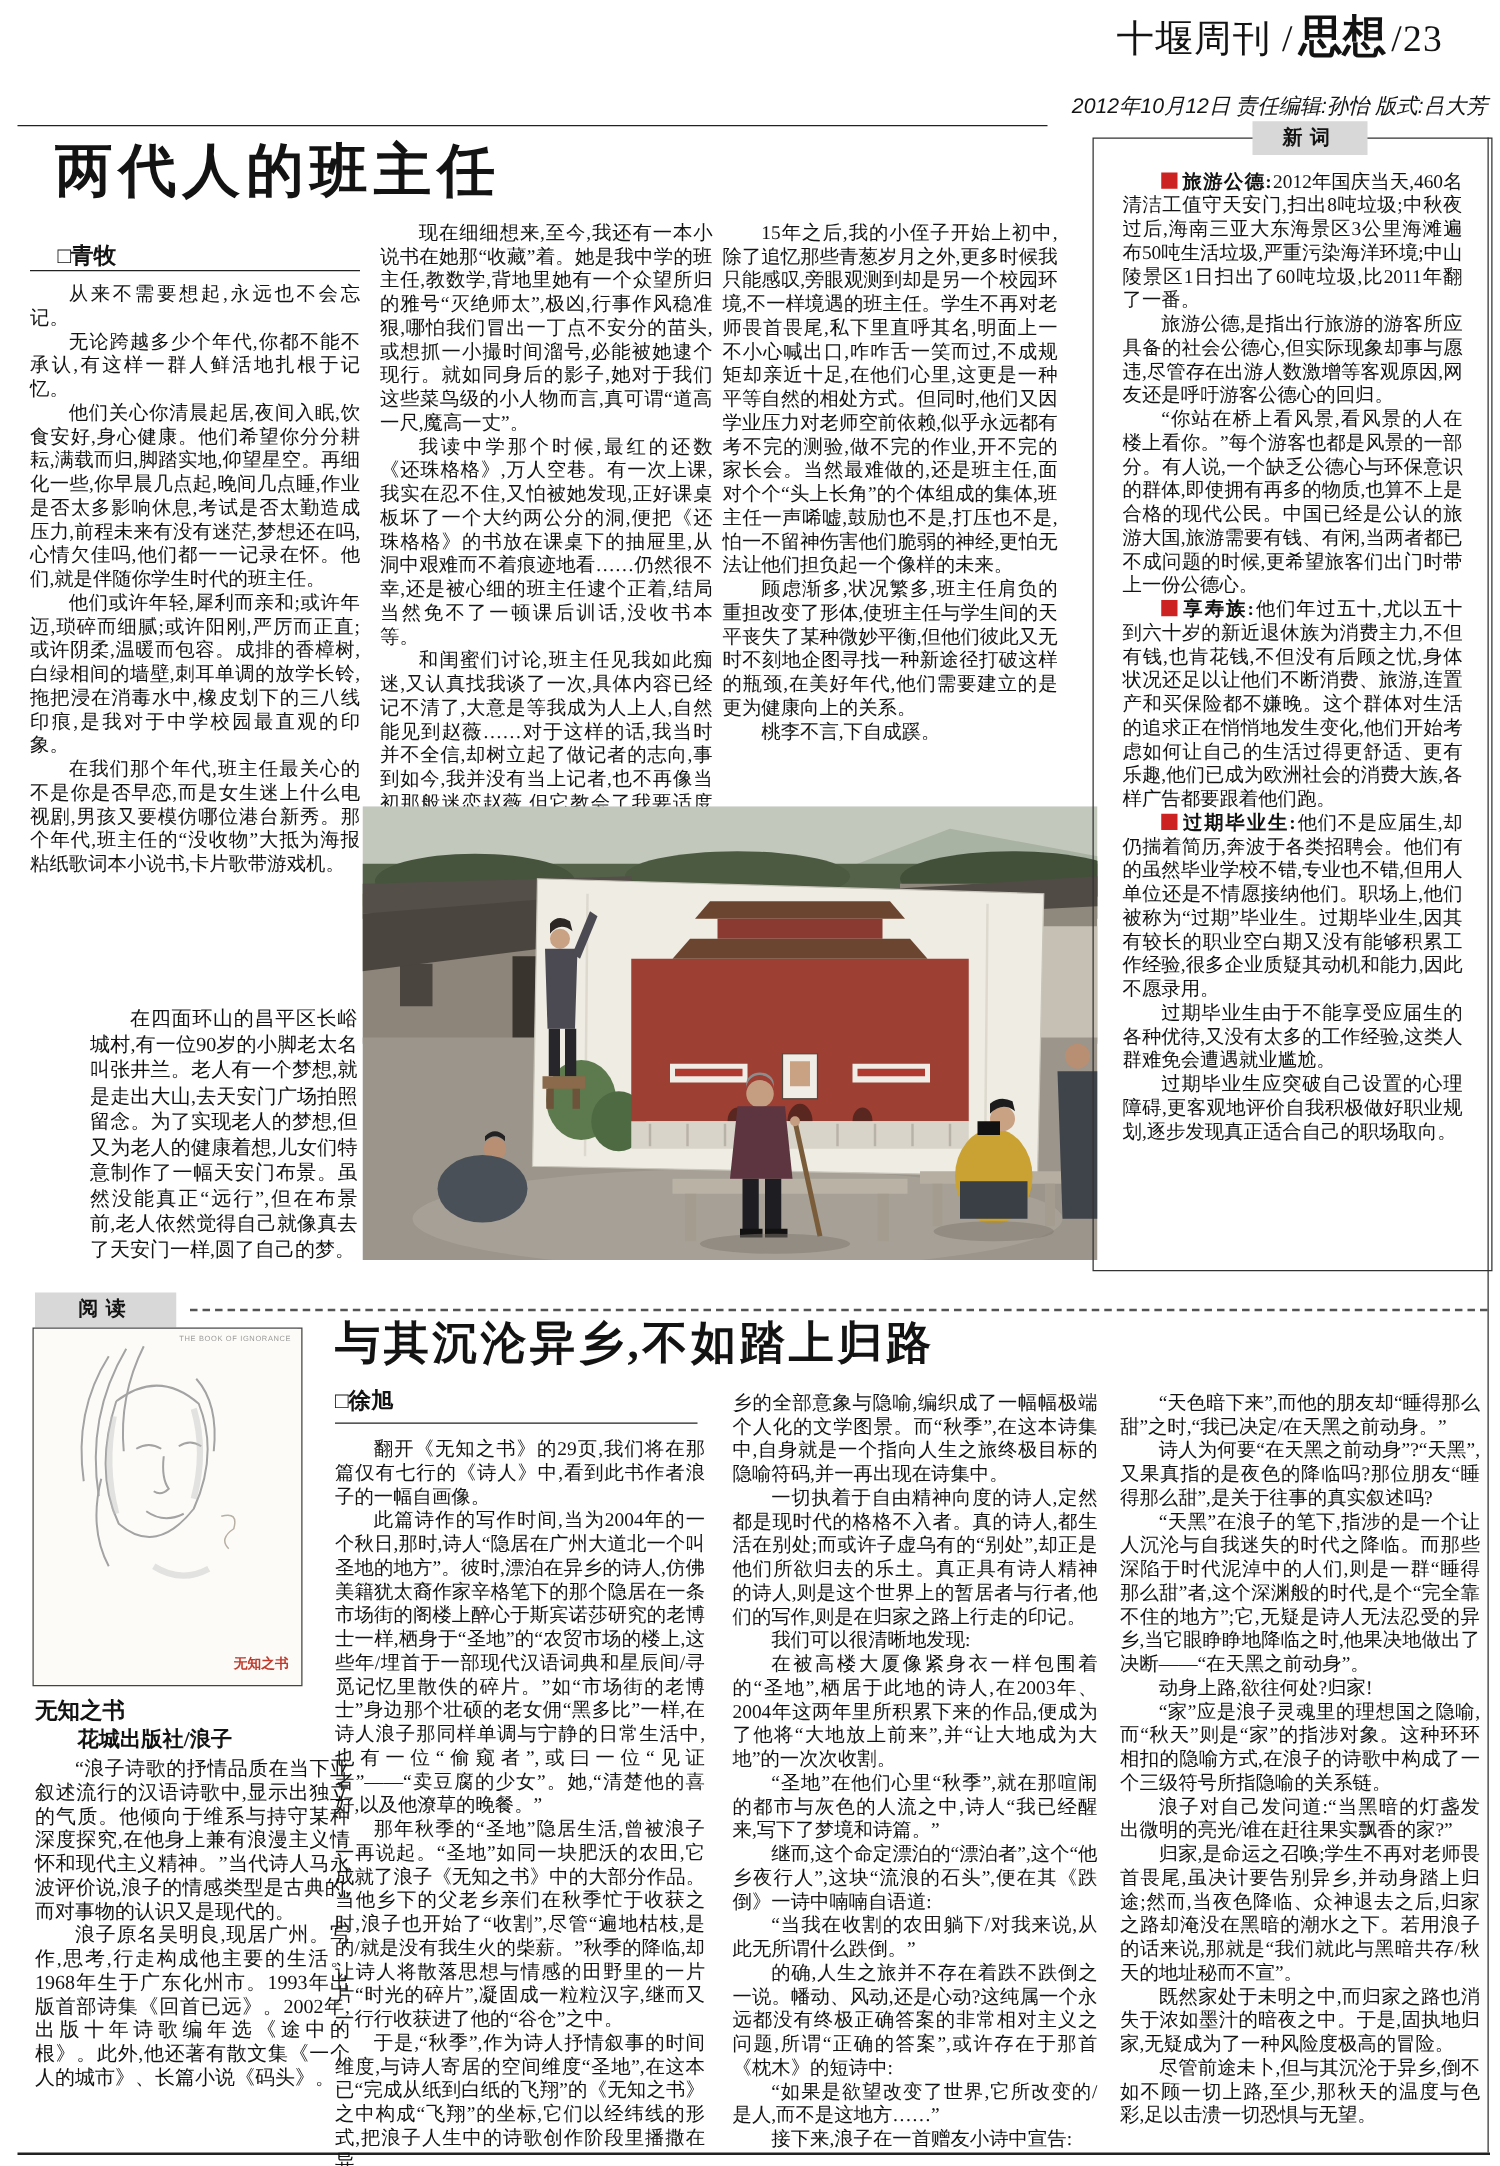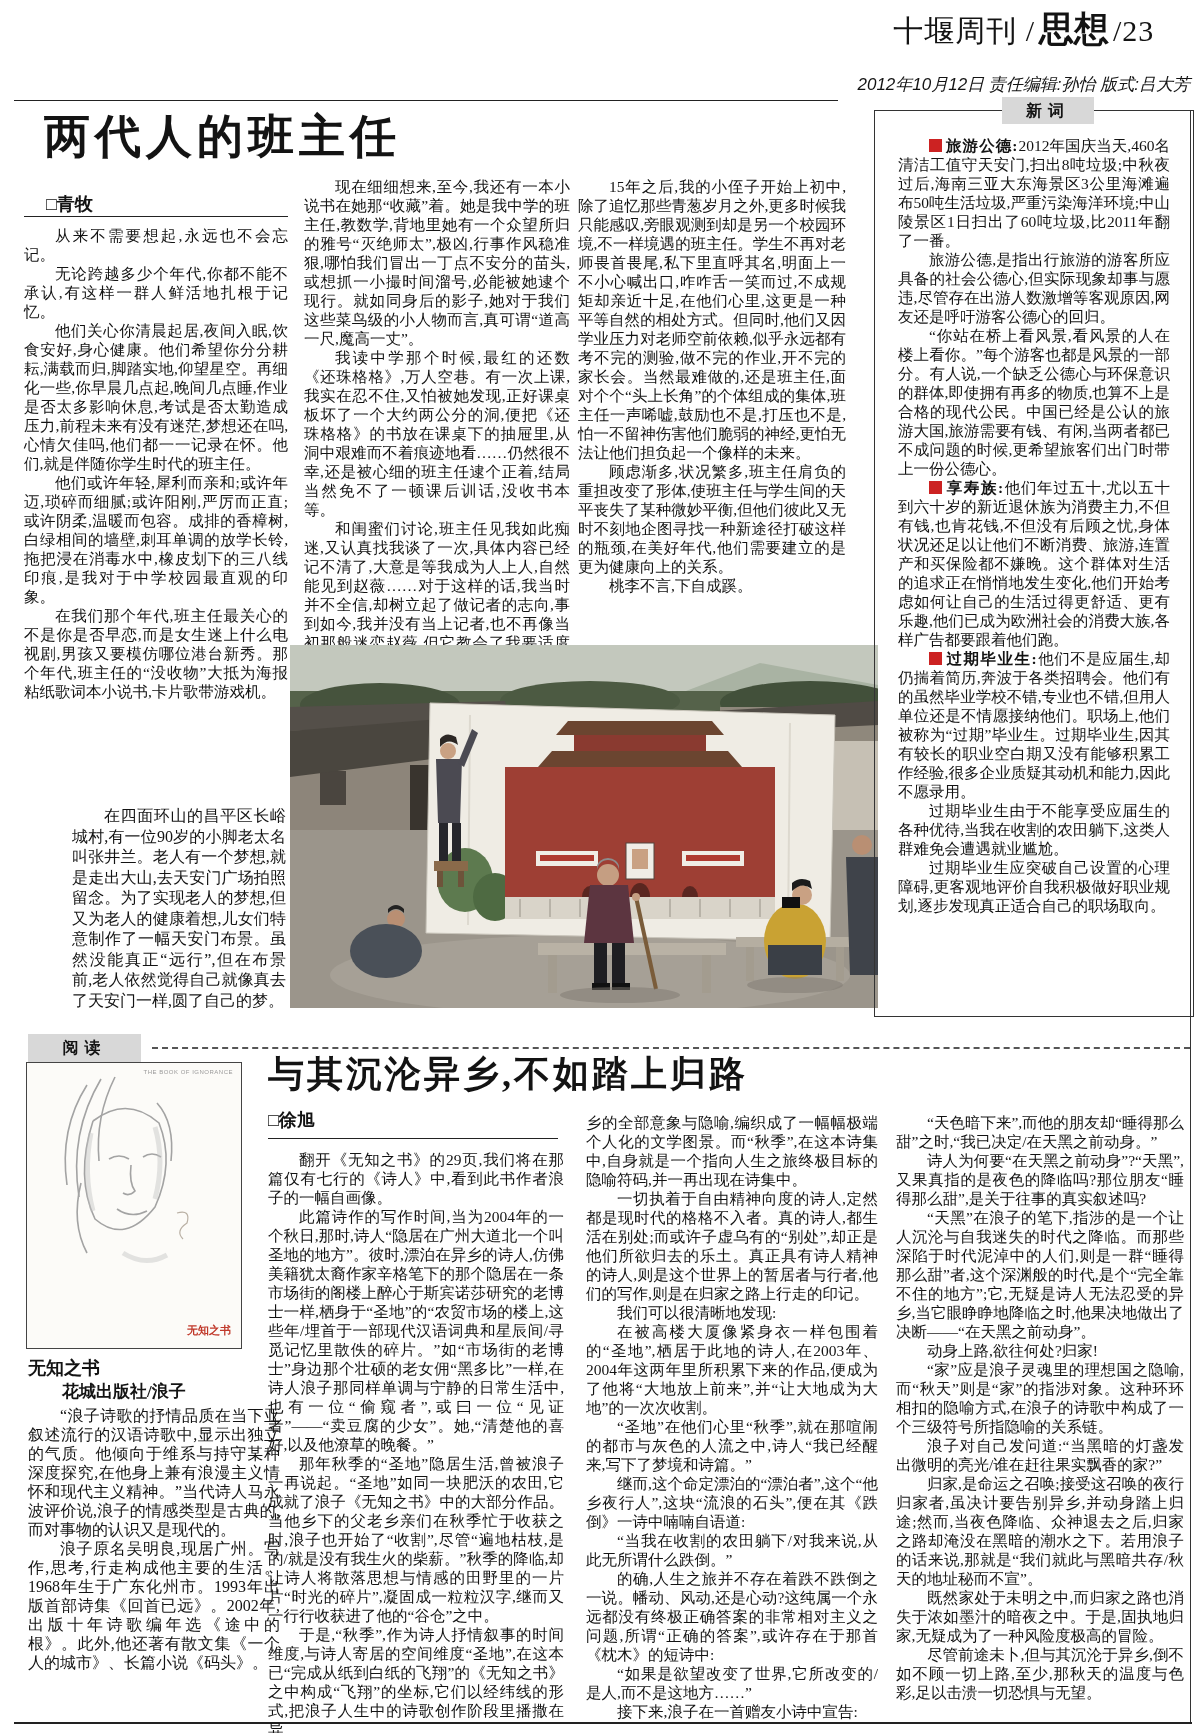--- a/index.html
+++ b/index.html
@@ -192,21 +192,21 @@
 </div>
 
 <div class="abs sbox"></div>
 <div class="abs tag" style="left:1002px;top:97px;width:92px;height:27px;">新词</div>
 <div class="abs sbcol">
     <p><span class="sq"></span><b>旅游公德:</b>2012年国庆当天,460名清洁工值守天安门,扫出8吨垃圾;中秋夜过后,海南三亚大东海景区3公里海滩遍布50吨生活垃圾,严重污染海洋环境;中山陵景区1日扫出了60吨垃圾,比2011年翻了一番。</p>
     <p>旅游公德,是指出行旅游的游客所应具备的社会公德心,但实际现象却事与愿违,尽管存在出游人数激增等客观原因,网友还是呼吁游客公德心的回归。</p>
     <p>“你站在桥上看风景,看风景的人在楼上看你。”每个游客也都是风景的一部分。有人说,一个缺乏公德心与环保意识的群体,即使拥有再多的物质,也算不上是合格的现代公民。中国已经是公认的旅游大国,旅游需要有钱、有闲,当两者都已不成问题的时候,更希望旅客们出门时带上一份公德心。</p>
     <p><span class="sq"></span><b>享寿族:</b>他们年过五十,尤以五十到六十岁的新近退休族为消费主力,不但有钱,也肯花钱,不但没有后顾之忧,身体状况还足以让他们不断消费、旅游,连置产和买保险都不嫌晚。这个群体对生活的追求正在悄悄地发生变化,他们开始考虑如何让自己的生活过得更舒适、更有乐趣,他们已成为欧洲社会的消费大族,各样广告都要跟着他们跑。</p>
     <p><span class="sq"></span><b>过期毕业生:</b>他们不是应届生,却仍揣着简历,奔波于各类招聘会。他们有的虽然毕业学校不错,专业也不错,但用人单位还是不情愿接纳他们。职场上,他们被称为“过期”毕业生。过期毕业生,因其有较长的职业空白期又没有能够积累工作经验,很多企业质疑其动机和能力,因此不愿录用。</p>
-    <p>过期毕业生由于不能享受应届生的各种优待,当我在收割的农田躺下,这类人群难免会遭遇就业尴尬。</p>
+    <p>过期毕业生由于不能享受应届生的各种优待,又没有太多的工作经验,这类人群难免会遭遇就业尴尬。</p>
     <p>过期毕业生应突破自己设置的心理障碍,更客观地评价自我积极做好职业规划,逐步发现真正适合自己的职场取向。</p>
   </div>
 
 <div class="abs tag" style="left:28px;top:1034px;width:113px;height:28px;">阅读</div>
 <div class="abs dashed" style="left:152px;top:1047px;width:1038px;"></div>
 <div class="abs vline" style="left:1190px;top:110px;height:1612px;"></div>
 <div class="abs rule" style="left:14px;top:1722px;width:1178px;border-top-width:2.5px;"></div>
 
 <h2 class="abs r-title" style="margin:0;">与其沉沦异乡,不如踏上归路</h2>
 <div class="abs byline" style="left:268px;top:1108px;">□徐旭</div>
@@ -263,16 +263,16 @@
     <p>“如果是欲望改变了世界,它所改变的/是人,而不是这地方……”</p>
     <p>接下来,浪子在一首赠友小诗中宣告:</p>
   </div>
 <div class="abs newscol" style="left:896px;top:1113px;width:288px;">
     <p>“天色暗下来”,而他的朋友却“睡得那么甜”之时,“我已决定/在天黑之前动身。”</p>
     <p>诗人为何要“在天黑之前动身”?“天黑”,又果真指的是夜色的降临吗?那位朋友“睡得那么甜”,是关于往事的真实叙述吗?</p>
     <p>“天黑”在浪子的笔下,指涉的是一个让人沉沦与自我迷失的时代之降临。而那些深陷于时代泥淖中的人们,则是一群“睡得那么甜”者,这个深渊般的时代,是个“完全靠不住的地方”;它,无疑是诗人无法忍受的异乡,当它眼睁睁地降临之时,他果决地做出了决断——“在天黑之前动身”。</p>
     <p>动身上路,欲往何处?归家!</p>
     <p>“家”应是浪子灵魂里的理想国之隐喻,而“秋天”则是“家”的指涉对象。这种环环相扣的隐喻方式,在浪子的诗歌中构成了一个三级符号所指隐喻的关系链。</p>
     <p>浪子对自己发问道:“当黑暗的灯盏发出微明的亮光/谁在赶往果实飘香的家?”</p>
-    <p>归家,是命运之召唤;接受这召唤的夜行归家者,虽决计要告别异乡,并动身踏上归途;然而,当夜色降临、众神退去之后,归家之路却淹没在黑暗的潮水之下。若用浪子的话来说,那就是“我们就此与黑暗共存/秋天的地址秘而不宣”。</p>
+    <p>归家,是命运之召唤;学生不再对老师畏首畏尾,虽决计要告别异乡,并动身踏上归途;然而,当夜色降临、众神退去之后,归家之路却淹没在黑暗的潮水之下。若用浪子的话来说,那就是“我们就此与黑暗共存/秋天的地址秘而不宣”。</p>
     <p>既然家处于未明之中,而归家之路也消失于浓如墨汁的暗夜之中。于是,固执地归家,无疑成为了一种风险度极高的冒险。</p>
     <p>尽管前途未卜,但与其沉沦于异乡,倒不如不顾一切上路,至少,那秋天的温度与色彩,足以击溃一切恐惧与无望。</p>
   </div>
 
 </body></html>

